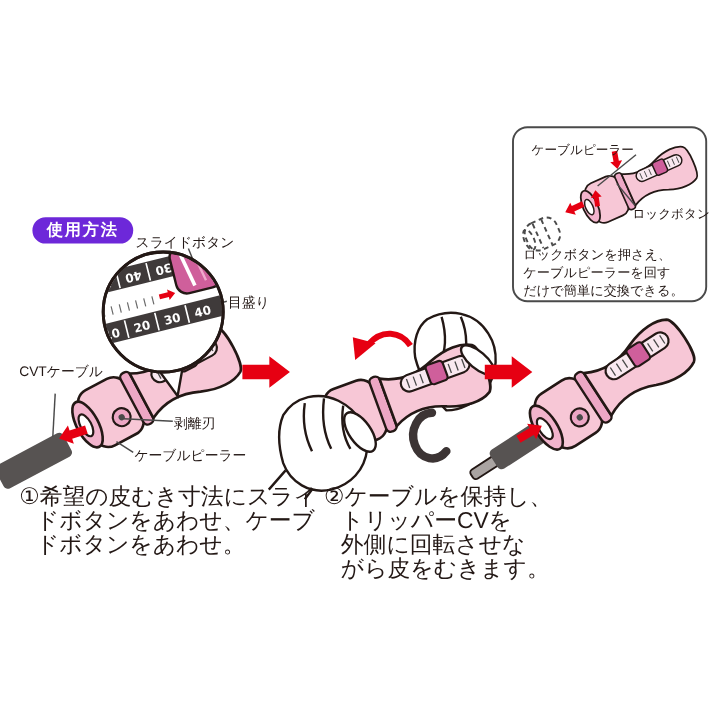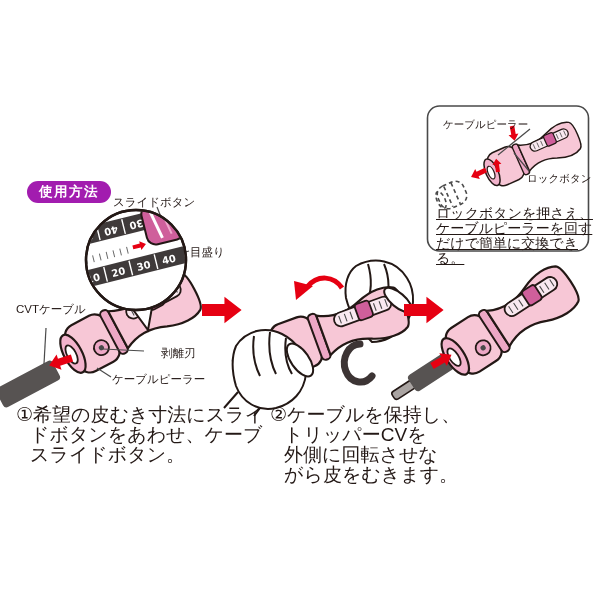--- a/index.html
+++ b/index.html
@@ -1,26 +1,26 @@
 <!DOCTYPE html>
 <html><head>
 <meta charset="utf-8">
 <style>
   html,body{margin:0;padding:0;background:#fff;}
   #canvas{position:relative;width:600px;height:600px;background:#fff;overflow:hidden;
           font-family:"Liberation Sans","DejaVu Sans",sans-serif;color:#231815;}
   #art{position:absolute;left:0;top:0;}
-  .badge{position:absolute;left:27px;top:181px;background:#a21caf;color:#fff;
+  .badge{position:absolute;left:27px;top:181px;background:#6d28d9;color:#fff;
          font-size:13.5px;font-weight:bold;letter-spacing:1.5px;
          padding:3px 12px;border-radius:12px;line-height:1.2;}
   .label{position:absolute;font-size:11.5px;white-space:nowrap;color:#231815;text-align:right;}
   .label-sm{position:absolute;font-size:10.5px;white-space:nowrap;color:#231815;}
   .step{position:absolute;font-size:19px;line-height:20px;color:#231815;}
   .step .indent{padding-left:14px;}
-  .note{position:absolute;left:436px;top:206px;font-size:14px;line-height:15px;color:#231815;text-decoration:underline;}
+  .note{position:absolute;left:436px;top:206px;font-size:11px;line-height:15px;color:#231815;}
 </style>
 </head>
 <body>
 
 <div id="canvas">
 
   <svg id="art" width="600" height="600" viewBox="0 0 600 600">
     <defs>
 
       <g id="tool" stroke="#231815" stroke-width="2.2" stroke-linejoin="round">
@@ -190,35 +190,35 @@
           <use href="#arrowR"></use>
         </g>
     </g>
   </svg>
 
   <div class="badge">使用方法</div>
 
   <div class="label" style="left:113px;top:195px;">スライドボタン</div>
   <div class="label" style="left:190px;top:245px;">目盛り</div>
   <div class="label" style="left:16px;top:302px;">CVTケーブル</div>
-  <div class="label" style="left:161px;top:346px;">剥離刃</div>
+  <div class="label" style="left:145px;top:346px;">剥離刃</div>
   <div class="label" style="left:112px;top:372px;">ケーブルピーラー</div>
 
   <div class="label-sm" style="left:443px;top:118px;">ケーブルピーラー</div>
   <div class="label-sm" style="left:527px;top:172px;">ロックボタン</div>
   <div class="note">
     <div>ロックボタンを押さえ、</div>
     <div>ケーブルピーラーを回す</div>
     <div>だけで簡単に交換できる。</div>
   </div>
 
   <div class="step" style="left:16px;top:405px;">
     <div>①希望の皮むき寸法にスライ</div>
     <div class="indent">ドボタンをあわせ、ケーブ</div>
-    <div class="indent">スライドボタン。</div>
+    <div class="indent">ドボタンをあわせ。</div>
   </div>
 
   <div class="step" style="left:270px;top:405px;">
     <div>②ケーブルを保持し、</div>
     <div class="indent">トリッパーCVを</div>
     <div class="indent">外側に回転させな</div>
     <div class="indent">がら皮をむきます。</div>
   </div>
 </div>
 

